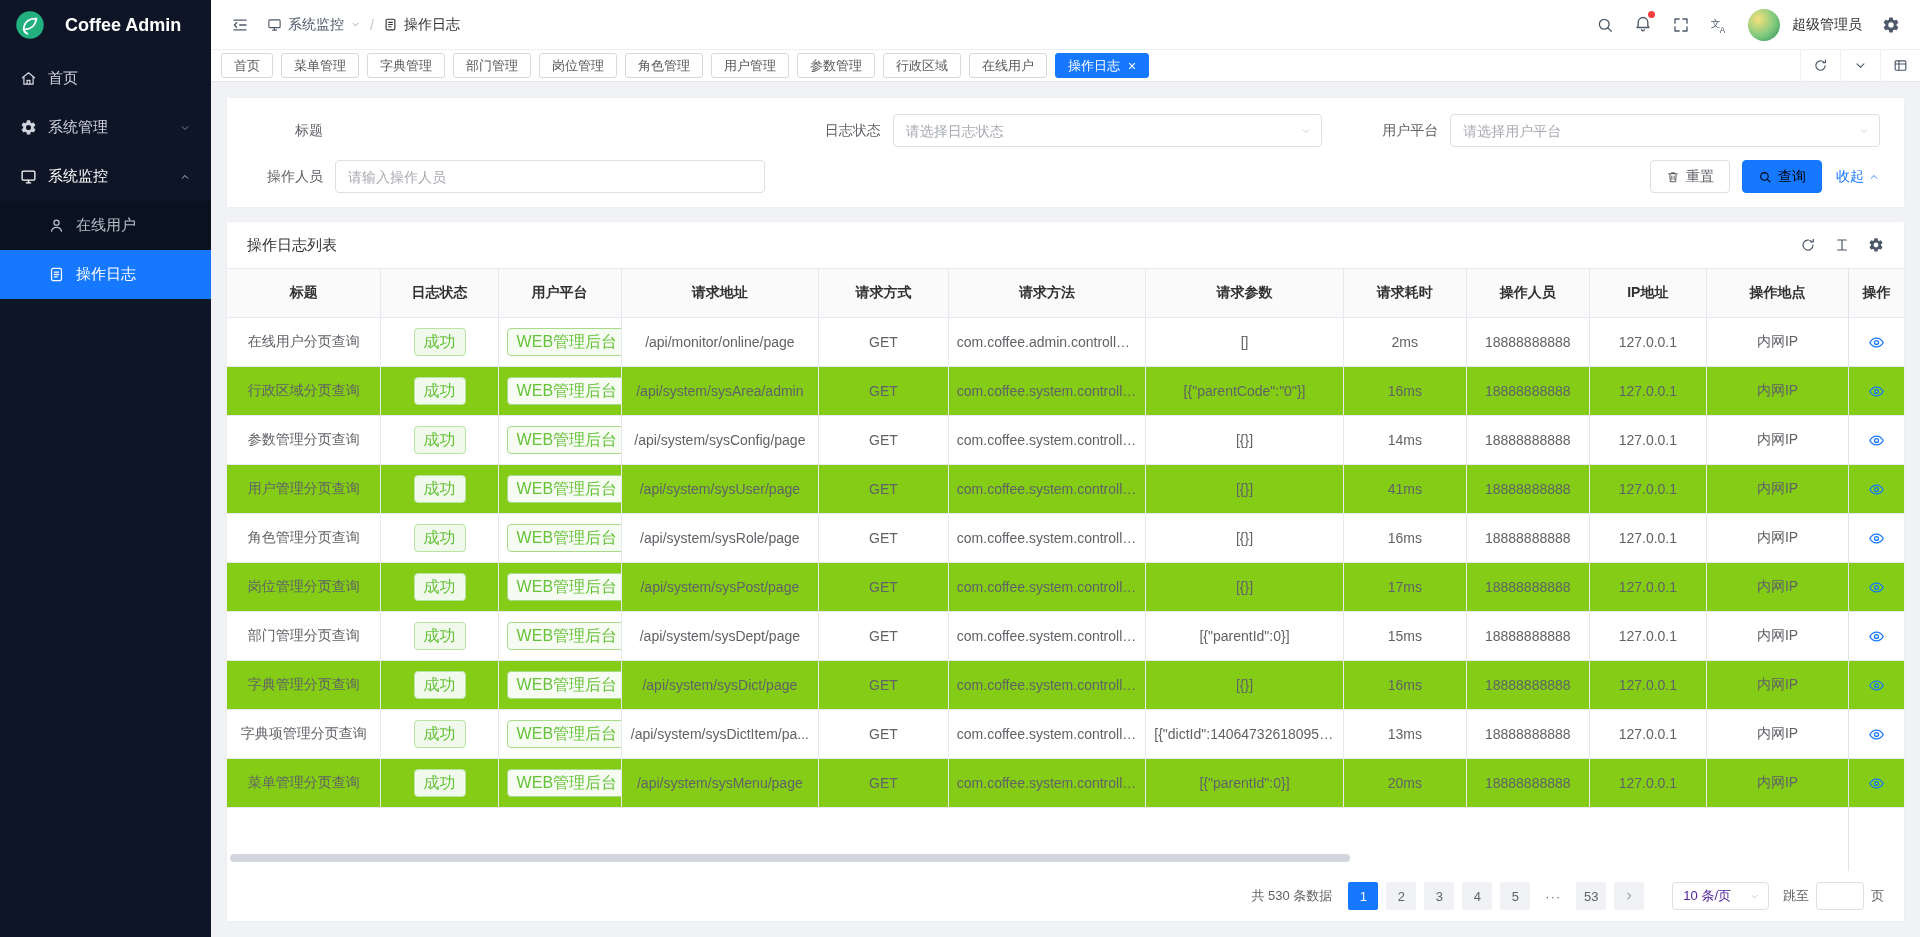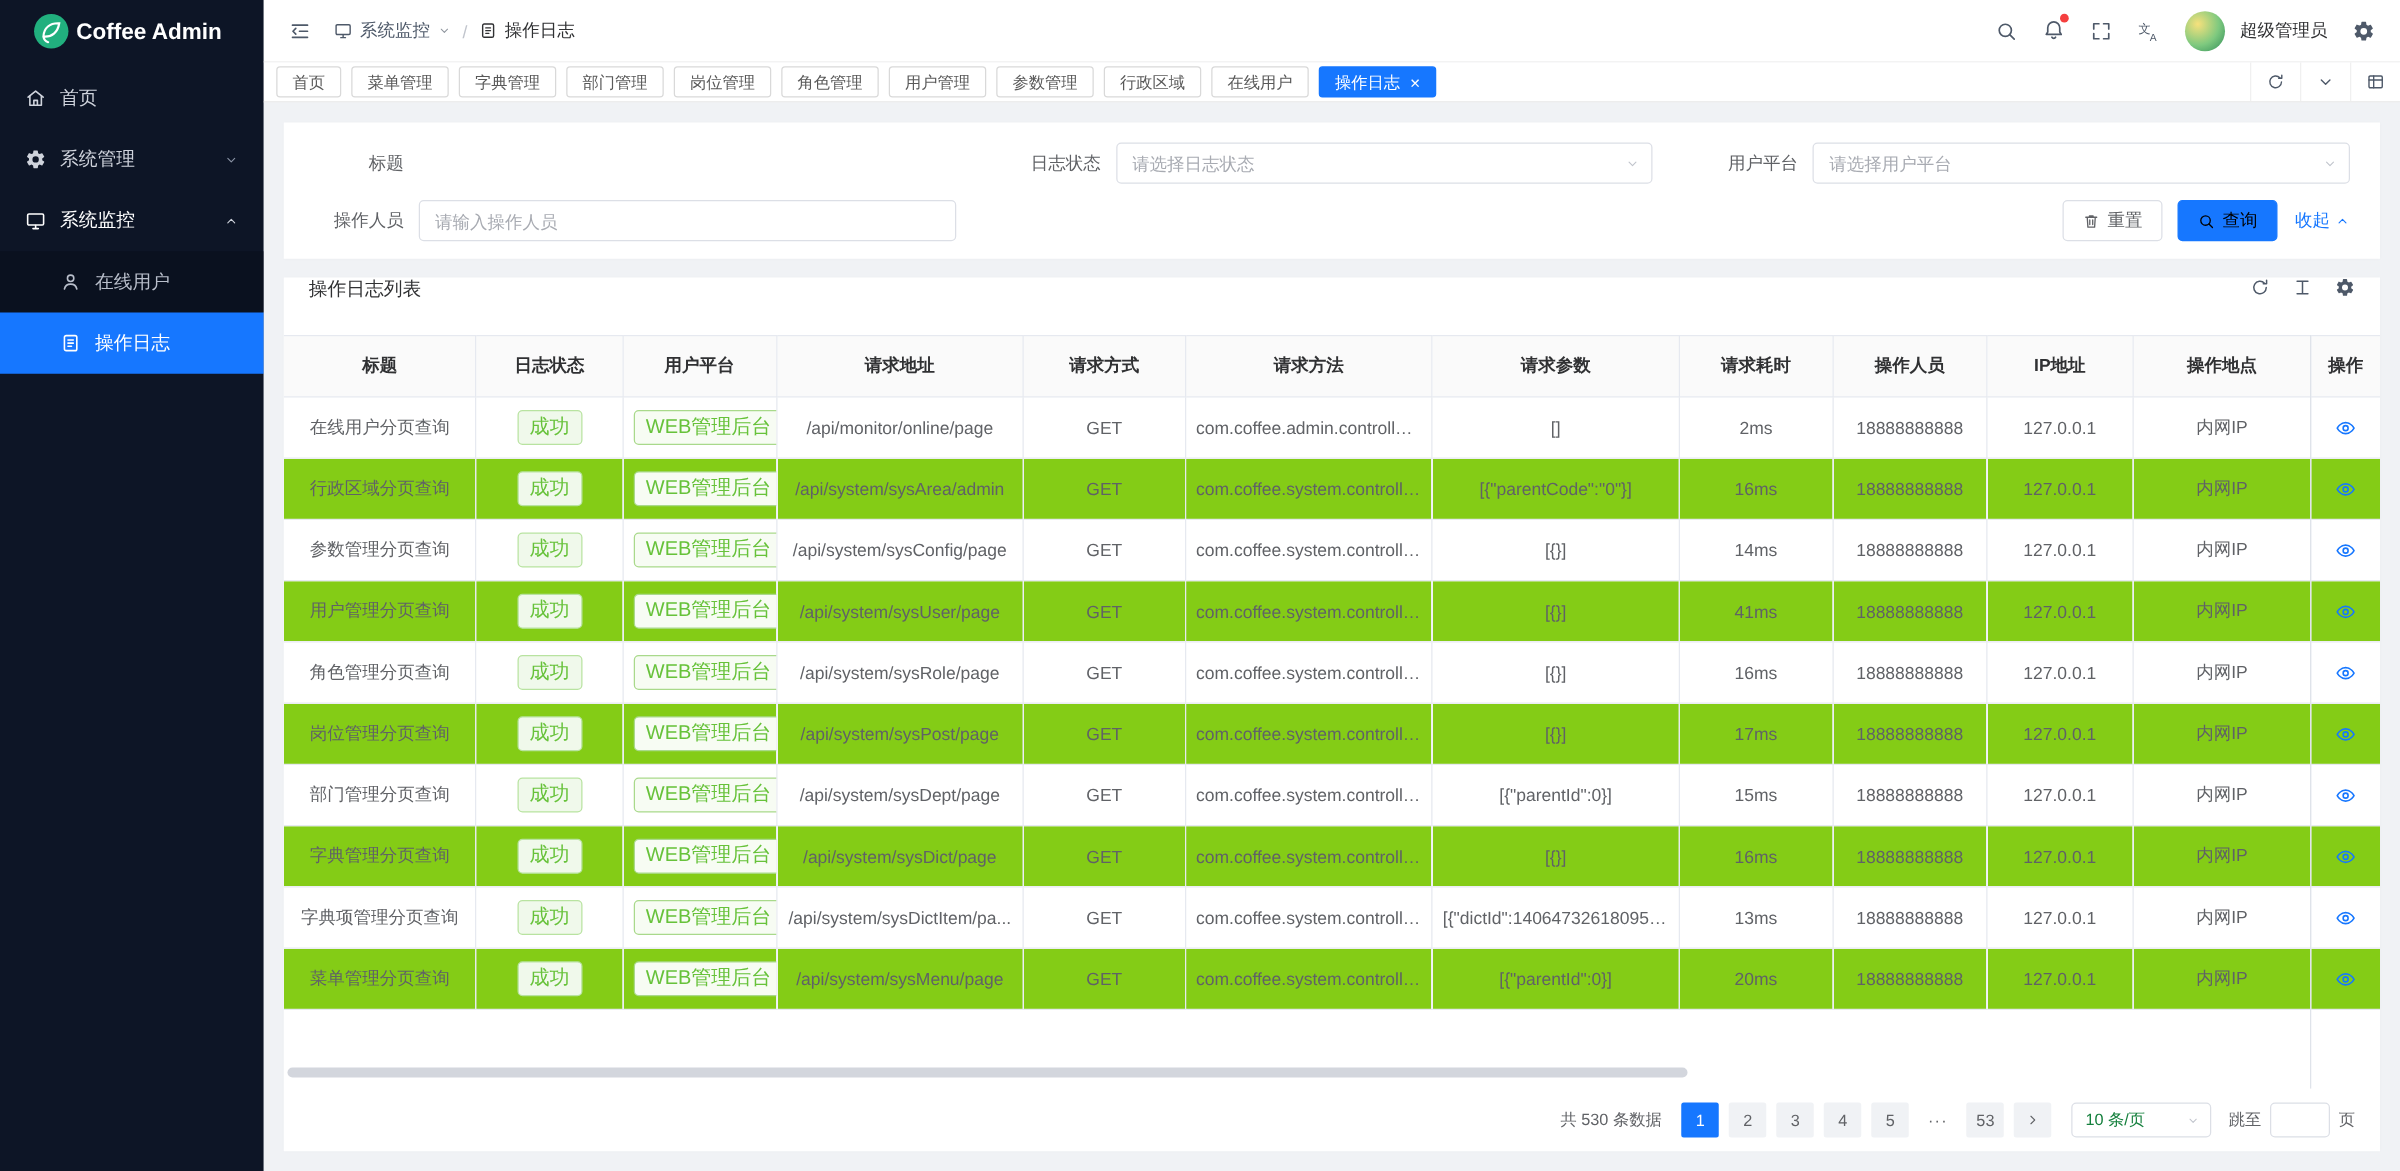--- a/index.html
+++ b/index.html
@@ -2,21 +2,21 @@
 <html style="--primary: #1677ff; --success-text: #67c23a; --success-bg: #f0f9eb; --sidebar-bg: #0d1526;"><head>
 <meta charset="utf-8">
 <style>
 *{margin:0;padding:0;box-sizing:border-box}
 html{background:#f0f2f5}
 body{width:1920px;height:937px;overflow:hidden;font-family:"Liberation Sans","DejaVu Sans",sans-serif;font-size:14px;color:#303133}
 svg{width:100%;height:100%;display:block}
 .app{display:flex;width:100%;height:100%}
 
 .sidebar{width:211px;flex:0 0 211px;background:var(--sidebar-bg,#0d1526);display:flex;flex-direction:column}
-.logo{height:50px;display:flex;align-items:center;gap:5px;padding:0 26px;cursor:pointer}
+.logo{height:50px;display:flex;align-items:center;gap:20px;padding:0 15px;cursor:pointer}
 .logo-badge{width:30px;height:30px;flex:0 0 30px}
 .logo-text{color:#fff;font-weight:700;font-size:18px;white-space:nowrap}
 .menu{flex:1;padding-top:4px}
 .menu-item{height:49px;display:flex;align-items:center;gap:11px;padding:0 20px;color:#cfd3dc;font-size:15px;cursor:pointer;white-space:nowrap}
 .menu-item .mi-icn{width:17px;height:17px;flex:0 0 17px}
 .menu-item .mi-label{flex:1}
 .menu-item .chev{width:12px;height:12px;flex:0 0 12px;color:#8a93a5}
 .menu-item.parent-open{color:#fff}
 .menu-item.parent-open .chev{color:#cfd3dc}
 .submenu .menu-item{padding-left:48px;background:#0a111f;color:#b9bfcb}
@@ -59,21 +59,21 @@
 .select .input{padding-right:30px;cursor:pointer}
 .select-arrow{position:absolute;right:10px;top:50%;transform:translateY(-50%);width:12px;height:12px;color:#c0c4cc;pointer-events:none;display:inline-block}
 .form-actions{grid-column:3;display:flex;align-items:center;justify-content:flex-end;gap:12px}
 .btn{height:33px;display:inline-flex;align-items:center;gap:6px;padding:0 15px;border:1px solid #dcdfe6;border-radius:4px;background:#fff;font-size:14px;color:#606266;cursor:pointer;font-family:Liberation Serif, serif}
 .btn .icn{width:14px;height:14px;display:inline-block}
 .btn.primary{background:var(--primary,#1677ff);border-color:var(--primary,#1677ff);color:#000000}
 .collapse-link{display:inline-flex;align-items:center;gap:4px;color:var(--primary,#1677ff);font-size:14px;cursor:pointer;margin-left:2px}
 .collapse-link .icn{width:12px;height:12px;display:inline-block}
 
 .table-card{flex:1;display:flex;flex-direction:column;overflow:hidden}
-.card-head{height:46px;display:flex;align-items:flex-start;justify-content:space-between;padding:0 20px;flex:0 0 46px}
+.card-head{height:46px;display:flex;align-items:center;justify-content:space-between;padding:0 20px;flex:0 0 46px}
 .card-title{font-size:15px;color:#303133}
 .card-tools{display:flex;align-items:center;gap:18px}
 .card-tools .icn{width:16px;height:16px;color:#4e5969;cursor:pointer;display:inline-block}
 .table-area{flex:1;position:relative;overflow:hidden}
 table{width:100%;border-collapse:collapse;table-layout:fixed}
 th,td{border:1px solid #e6e9f0;height:49px;text-align:center;font-size:14px;color:#606266;padding:0 8px;overflow:hidden;white-space:nowrap;text-overflow:ellipsis}
 th{background:#fafafa;color:#303133;font-weight:700}
 th:first-child,td:first-child{border-left:none}
 th:last-child,td:last-child{border-right:none}
 tr.striped td{background:#84cc16}
@@ -85,21 +85,21 @@
 .hscroll{position:absolute;left:3px;right:3px;bottom:9px;height:8px}
 .hthumb{width:67%;height:8px;border-radius:4px;background:#d3d6dd;cursor:pointer}
 
 .pagination{height:50px;display:flex;align-items:center;justify-content:flex-end;gap:8px;padding:0 20px;font-size:13px;color:#606266;flex:0 0 50px}
 .pg-total{margin-right:8px;font-size:13px;color:#606266}
 .pg-pages{display:flex;align-items:center;gap:8px}
 .pg-btn{min-width:30px;height:28px;display:inline-flex;align-items:center;justify-content:center;background:#f0f2f5;border-radius:2px;color:#606266;cursor:pointer;padding:0 6px;font-size:13px}
 .pg-btn.active{background:var(--primary,#1677ff);color:#fff}
 .pg-btn.dots{background:transparent;letter-spacing:1px;cursor:default}
 .pg-next .icn{width:12px;height:12px;display:inline-block}
-.pg-select{height:28px;border:1px solid #dcdfe6;border-radius:4px;display:inline-flex;align-items:center;gap:33px;padding:0 8px 0 10px;background:#fff;cursor:pointer;margin-left:8px;font-size:13px;color:#15803d}
+.pg-select{height:28px;border:1px solid #dcdfe6;border-radius:4px;display:inline-flex;align-items:center;gap:18px;padding:0 8px 0 10px;background:#fff;cursor:pointer;margin-left:20px;font-size:13px;color:#4c1d95}
 .pg-select .icn{width:11px;height:11px;color:#c0c4cc;display:inline-block}
 .pg-jump{display:inline-flex;align-items:center;gap:7px;margin-left:6px}
 .pg-input{width:48px;height:28px;border:1px solid #dcdfe6;border-radius:4px;text-align:center;outline:none;font-size:13px;color:#606266;font-family:inherit}
 </style>
 </head>
 <body>
 
 <div class="app">
   <aside class="sidebar">
     <div class="logo">

